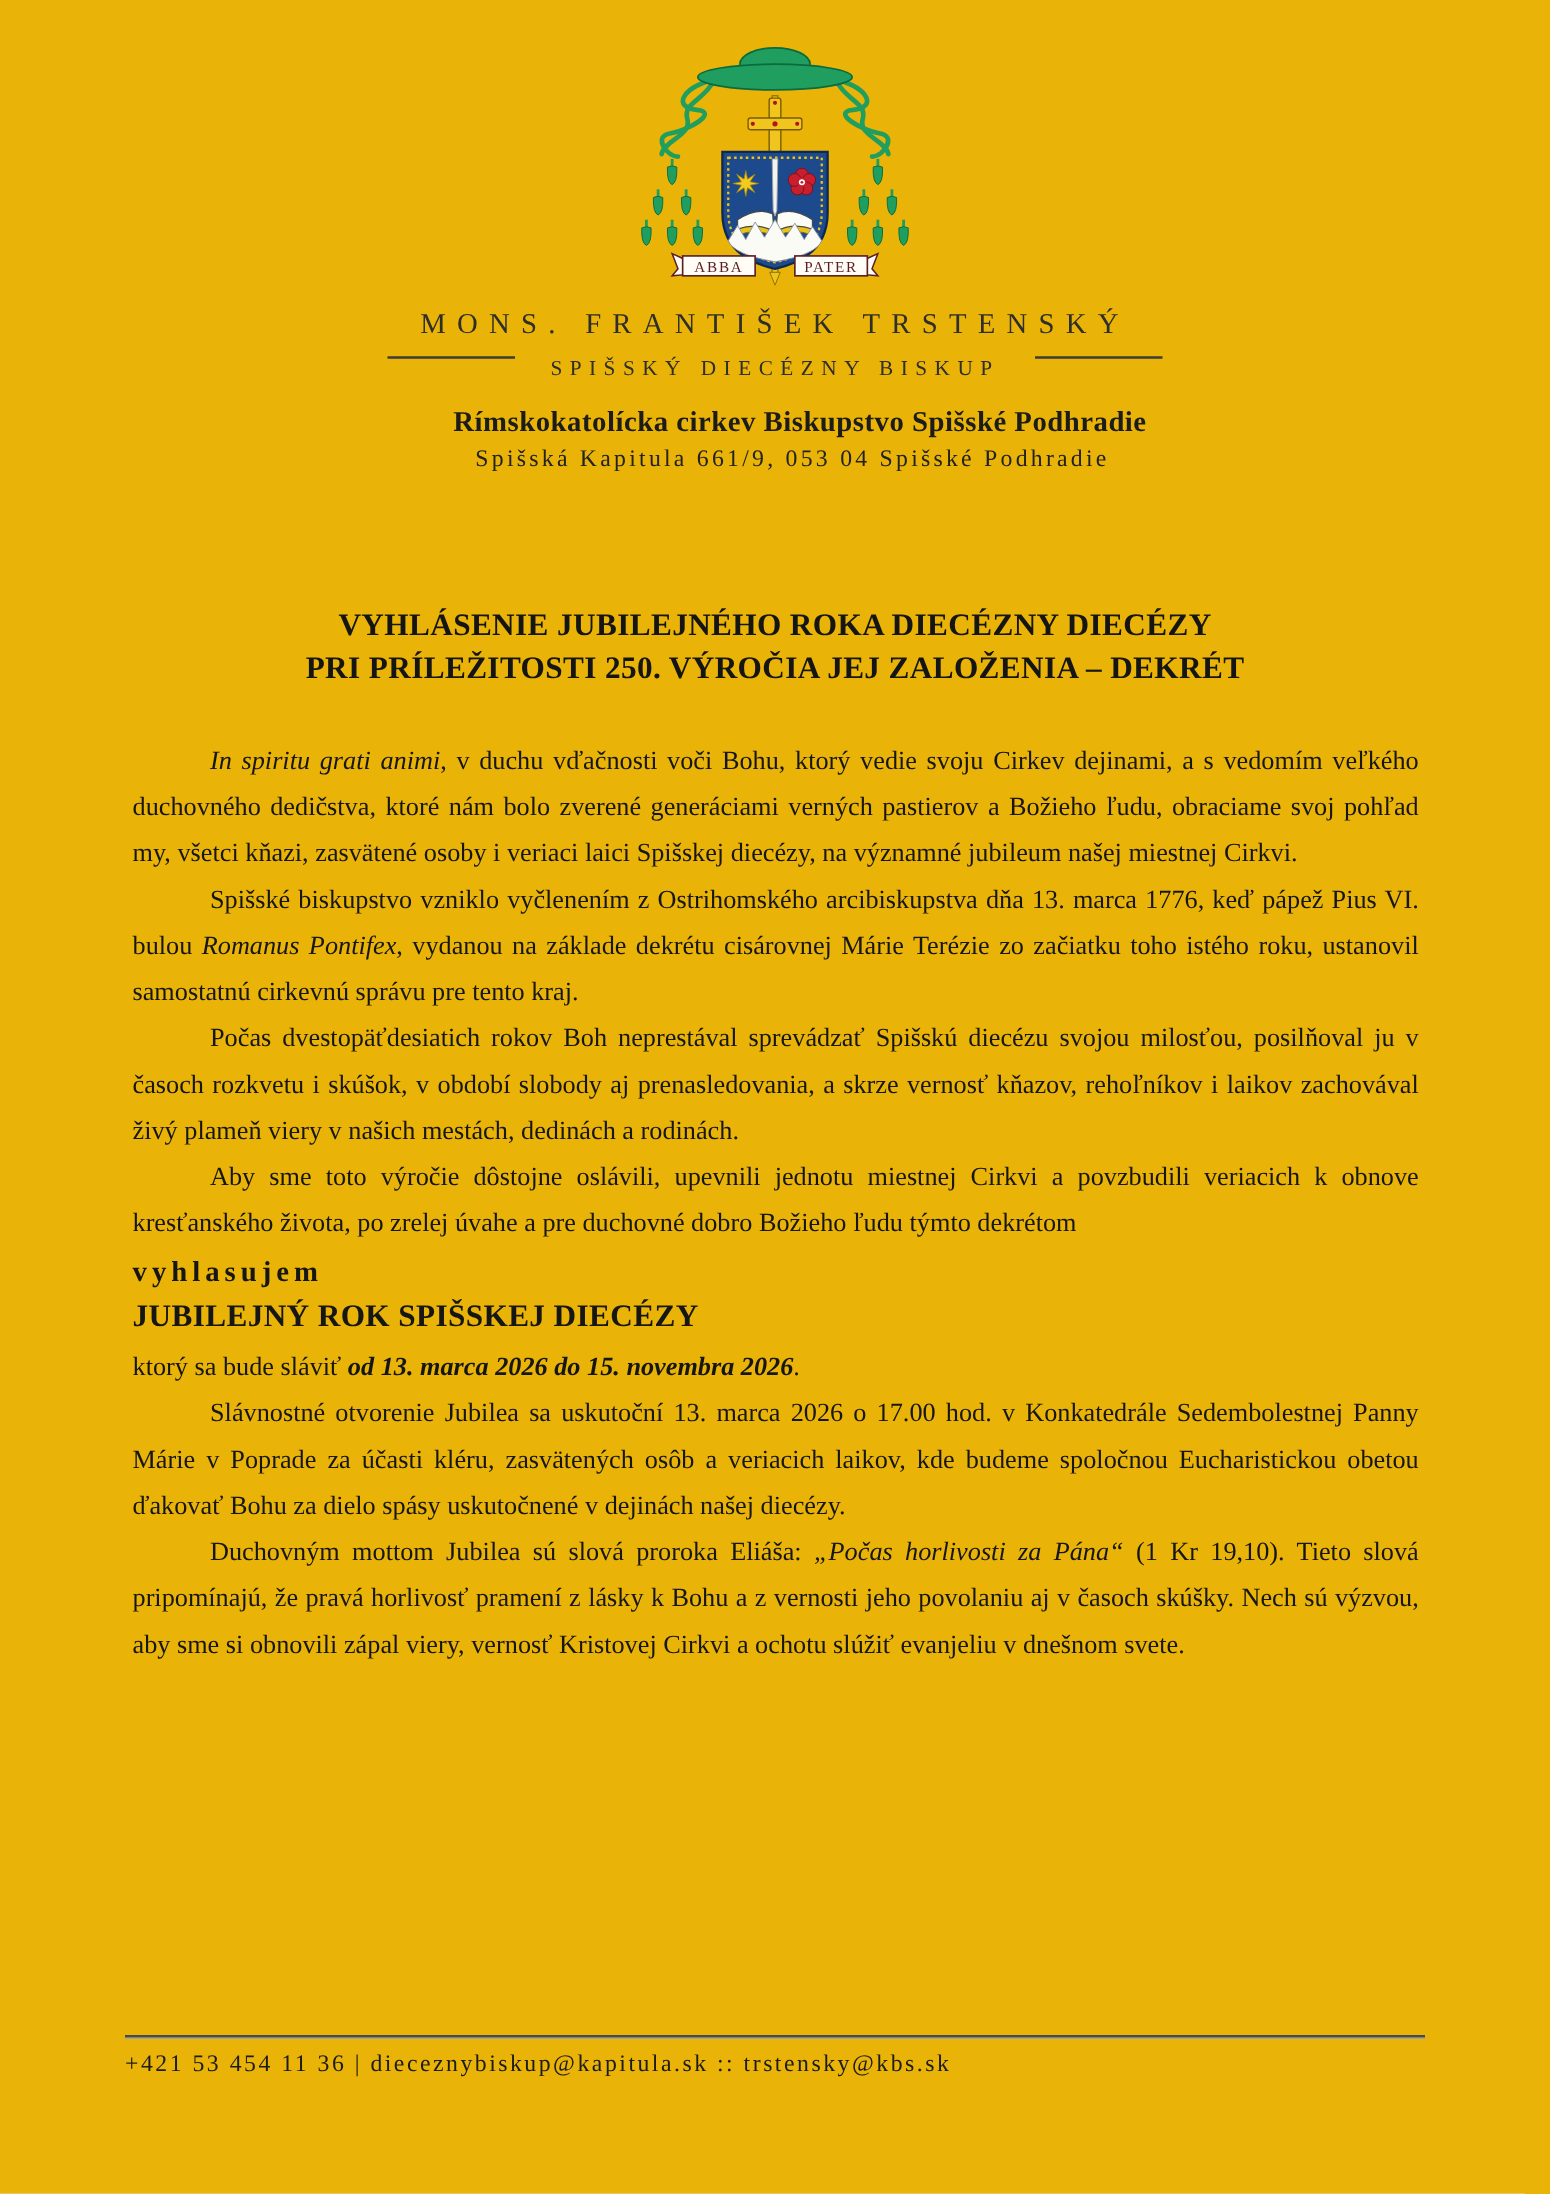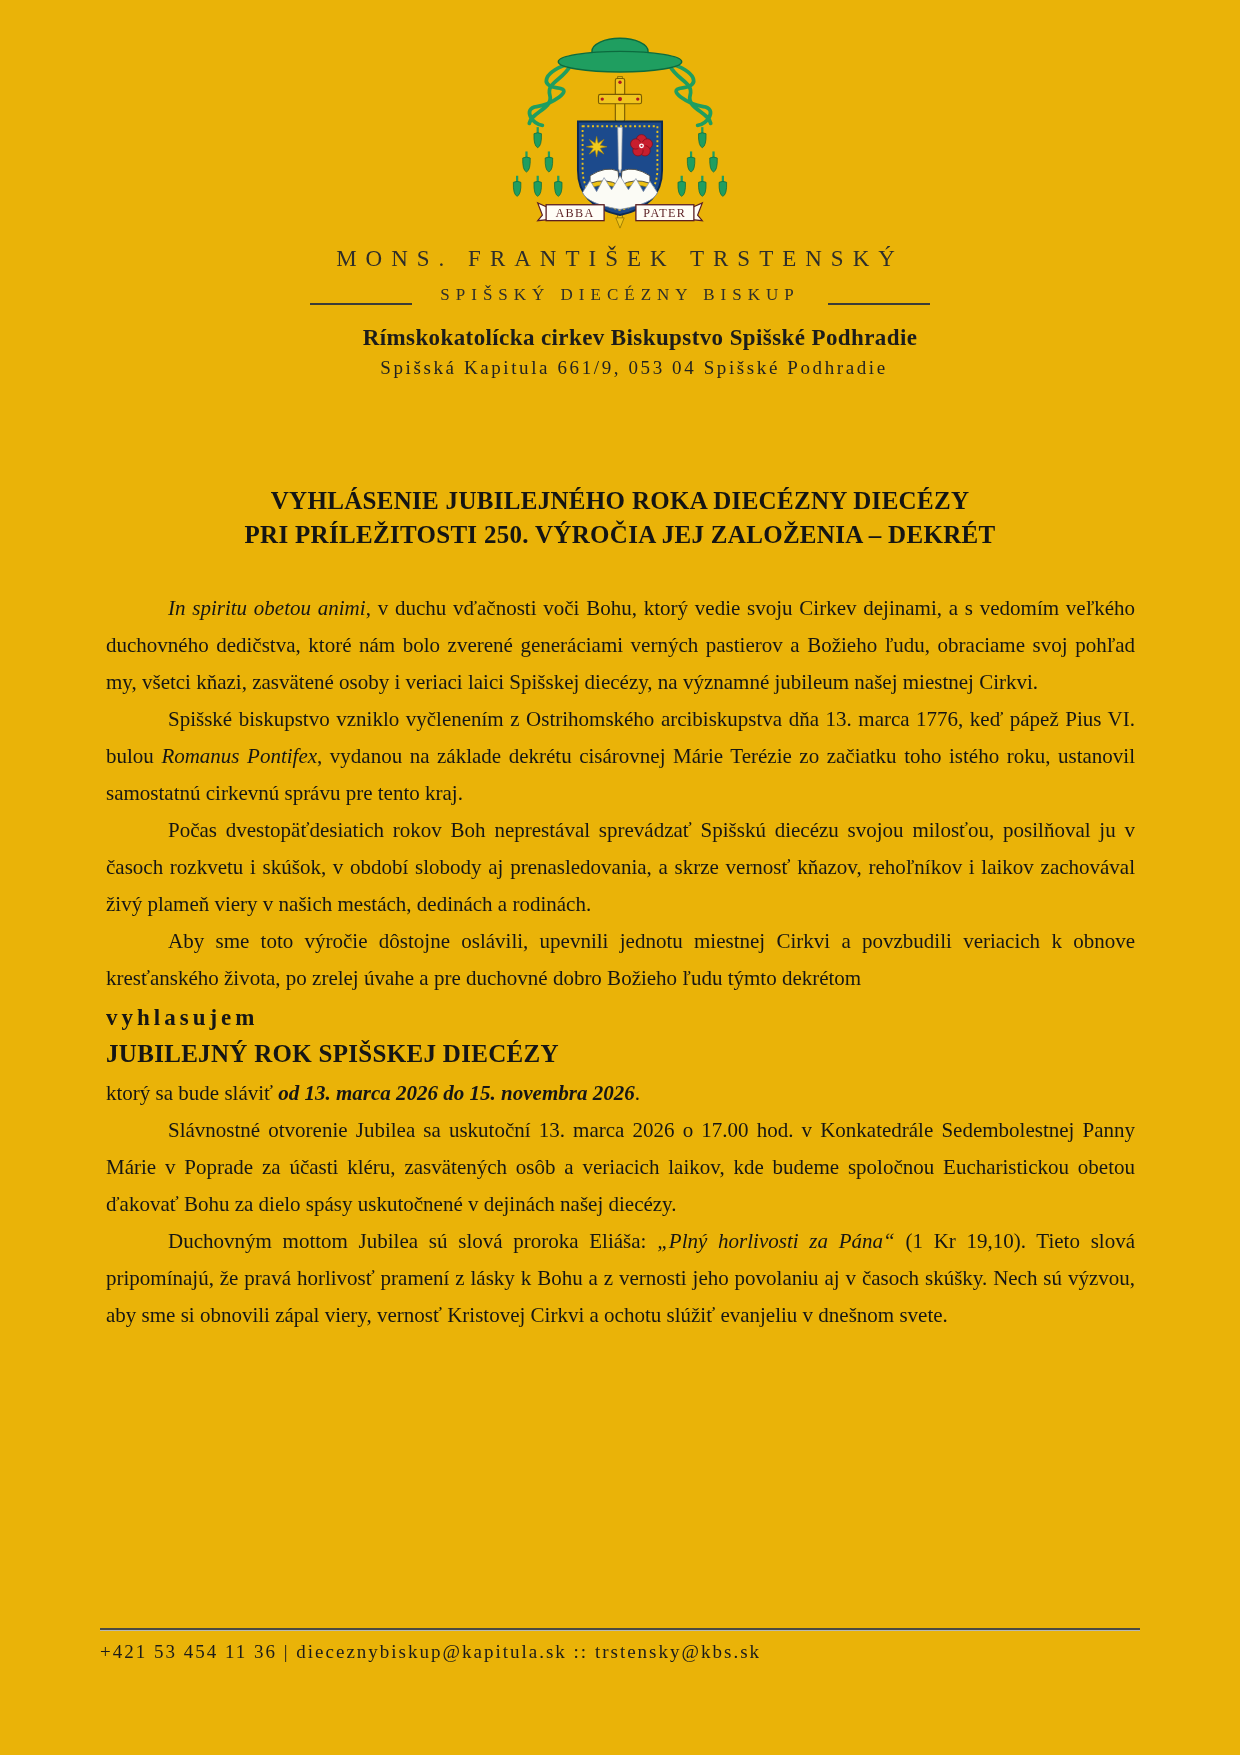--- a/index.html
+++ b/index.html
@@ -8,21 +8,21 @@
     background:#eab308; color:#1d1d1b;
     font-family:"Liberation Serif", serif;
     overflow:hidden;
   }
   .letterhead { text-align:center; padding-top:28px; }
   .crest { display:block; margin:0 auto; }
   .bishop-name {
     margin-top:16px; font-size:23px; letter-spacing:9px;
     color:#2e2e2a; font-variant:small-caps; font-weight:500;
   }
-  .role-row { display:flex; align-items:flex-end; justify-content:center; gap:28px; margin-top:13px; }
+  .role-row { display:flex; align-items:flex-start; justify-content:center; gap:28px; margin-top:13px; }
   .role-line { width:102px; height:2px; background:#3c3c38; }
   .role-text { font-size:17px; letter-spacing:6px; color:#2e2e2a; }
   .org { margin-top:20px; font-size:23px; font-weight:bold; letter-spacing:0.4px; color:#1c1c1a;padding-left:40px; }
   .address { margin-top:6px; font-size:19px; letter-spacing:2.6px; color:#222220;padding-left:28px; }
   .decree-title {
     margin:105px 0 0 0; text-align:center; font-size:25px; font-weight:bold;
     line-height:34px; letter-spacing:0.3px; color:#151513;
   }
   .body-text {
     margin:38px 105px 0 106px; font-size:21px; line-height:37px;
@@ -148,38 +148,38 @@
     <div class="address">Spišská Kapitula 661/9, 053 04 Spišské Podhradie</div>
   </header>
 
   <h1 class="decree-title">
     <span>VYHLÁSENIE JUBILEJNÉHO ROKA DIECÉZNY DIECÉZY</span><br>
     <span>PRI PRÍLEŽITOSTI 250. VÝROČIA JEJ ZALOŽENIA – DEKRÉT</span>
   </h1>
 
   <main class="body-text">
 
-    <p class="para"><span class="i">In spiritu obetou animi</span><span>, v duchu vďačnosti voči Bohu, ktorý vedie svoju Cirkev dejinami, a s vedomím veľkého duchovného dedičstva, ktoré nám bolo zverené generáciami verných pastierov a Božieho ľudu, obraciame svoj pohľad my, všetci kňazi, zasvätené osoby i veriaci laici Spišskej diecézy, na významné jubileum našej miestnej Cirkvi.</span></p>
+    <p class="para"><span class="i">In spiritu grati animi</span><span>, v duchu vďačnosti voči Bohu, ktorý vedie svoju Cirkev dejinami, a s vedomím veľkého duchovného dedičstva, ktoré nám bolo zverené generáciami verných pastierov a Božieho ľudu, obraciame svoj pohľad my, všetci kňazi, zasvätené osoby i veriaci laici Spišskej diecézy, na významné jubileum našej miestnej Cirkvi.</span></p>
 
     <p class="para"><span>Spišské biskupstvo vzniklo vyčlenením z Ostrihomského arcibiskupstva dňa 13. marca 1776, keď pápež Pius VI. bulou </span><span class="i">Romanus Pontifex</span><span>, vydanou na základe dekrétu cisárovnej Márie Terézie zo začiatku toho istého roku, ustanovil samostatnú cirkevnú správu pre tento kraj.</span></p>
 
     <p class="para">Počas dvestopäťdesiatich rokov Boh neprestával sprevádzať Spišskú diecézu svojou milosťou, posilňoval ju v časoch rozkvetu i skúšok, v období slobody aj prenasledovania, a skrze vernosť kňazov, rehoľníkov i laikov zachovával živý plameň viery v našich mestách, dedinách a rodinách.</p>
 
     <p class="para">Aby sme toto výročie dôstojne oslávili, upevnili jednotu miestnej Cirkvi a povzbudili veriacich k obnove kresťanského života, po zrelej úvahe a pre duchovné dobro Božieho ľudu týmto dekrétom</p>
 
     <div class="proclaim">
       <div class="proclaim-word">vyhlasujem</div>
       <div class="proclaim-line">JUBILEJNÝ ROK SPIŠSKEJ DIECÉZY</div>
     </div>
 
     <p class="para no-indent"><span>ktorý sa bude sláviť </span><span class="b">od 13. marca 2026 do 15. novembra 2026</span><span>.</span></p>
 
     <p class="para">Slávnostné otvorenie Jubilea sa uskutoční 13. marca 2026 o 17.00 hod. v Konkatedrále Sedembolestnej Panny Márie v Poprade za účasti kléru, zasvätených osôb a veriacich laikov, kde budeme spoločnou Eucharistickou obetou ďakovať Bohu za dielo spásy uskutočnené v dejinách našej diecézy.</p>
 
-    <p class="para"><span>Duchovným mottom Jubilea sú slová proroka Eliáša: </span><span class="i">„Plný horlivosti za Pána“</span><span> (1 Kr 19,10). Tieto slová pripomínajú, že pravá horlivosť pramení z lásky k Bohu a z vernosti jeho povolaniu aj v časoch skúšky. Nech sú výzvou, aby sme si obnovili zápal viery, vernosť Kristovej Cirkvi a ochotu slúžiť evanjeliu v dnešnom svete.</span></p>
+    <p class="para"><span>Duchovným mottom Jubilea sú slová proroka Eliáša: </span><span class="i">„Počas horlivosti za Pána“</span><span> (1 Kr 19,10). Tieto slová pripomínajú, že pravá horlivosť pramení z lásky k Bohu a z vernosti jeho povolaniu aj v časoch skúšky. Nech sú výzvou, aby sme si obnovili zápal viery, vernosť Kristovej Cirkvi a ochotu slúžiť evanjeliu v dnešnom svete.</span></p>
 
   </main>
 
   <footer class="footer">
     <div class="footer-rule"></div>
     <div class="footer-text">+421 53 454 11 36 | dieceznybiskup@kapitula.sk :: trstensky@kbs.sk</div>
   </footer>
 
 </div>
 

